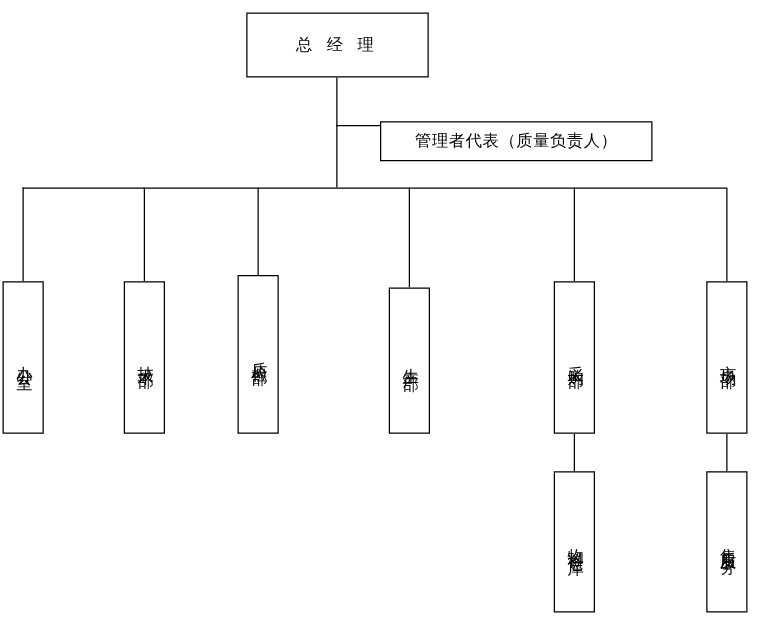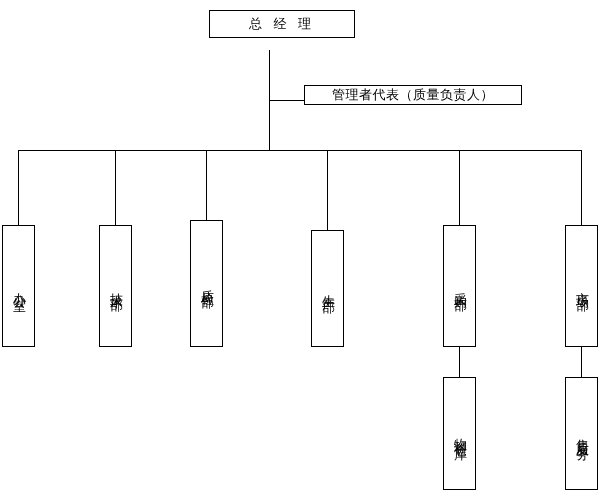--- a/index.html
+++ b/index.html
@@ -51,25 +51,25 @@
     z-index: 1;
   }
   .line.h { height: 1px; }
   .line.v { width: 1px; }
 </style>
 </head>
 <body>
 
 <div id="chart">
 
-  <div class="node top" style="left:197px; top:10px; width:146px; height:28px;margin-left:12px;">
+  <div class="node top" style="left:197px; top:10px; width:146px; height:52px;">
     <span class="label">总 经 理</span>
   </div>
 
-  <div class="node" style="left:304px; top:85px; width:218px; height:20px;">
+  <div class="node" style="left:304px; top:97px; width:218px; height:32px;">
     <span class="label">管理者代表（质量负责人）</span>
   </div>
 
   <div class="line v" style="left:269px; top:50px; height:100px;"></div>
 
   <div class="line h" style="left:269px; top:100px; width:36px;"></div>
 
   <div class="line h" style="left:18px; top:150px; width:563px;"></div>
 
   <div class="line v" style="left:18px; top:150px; height:75px;"></div>

